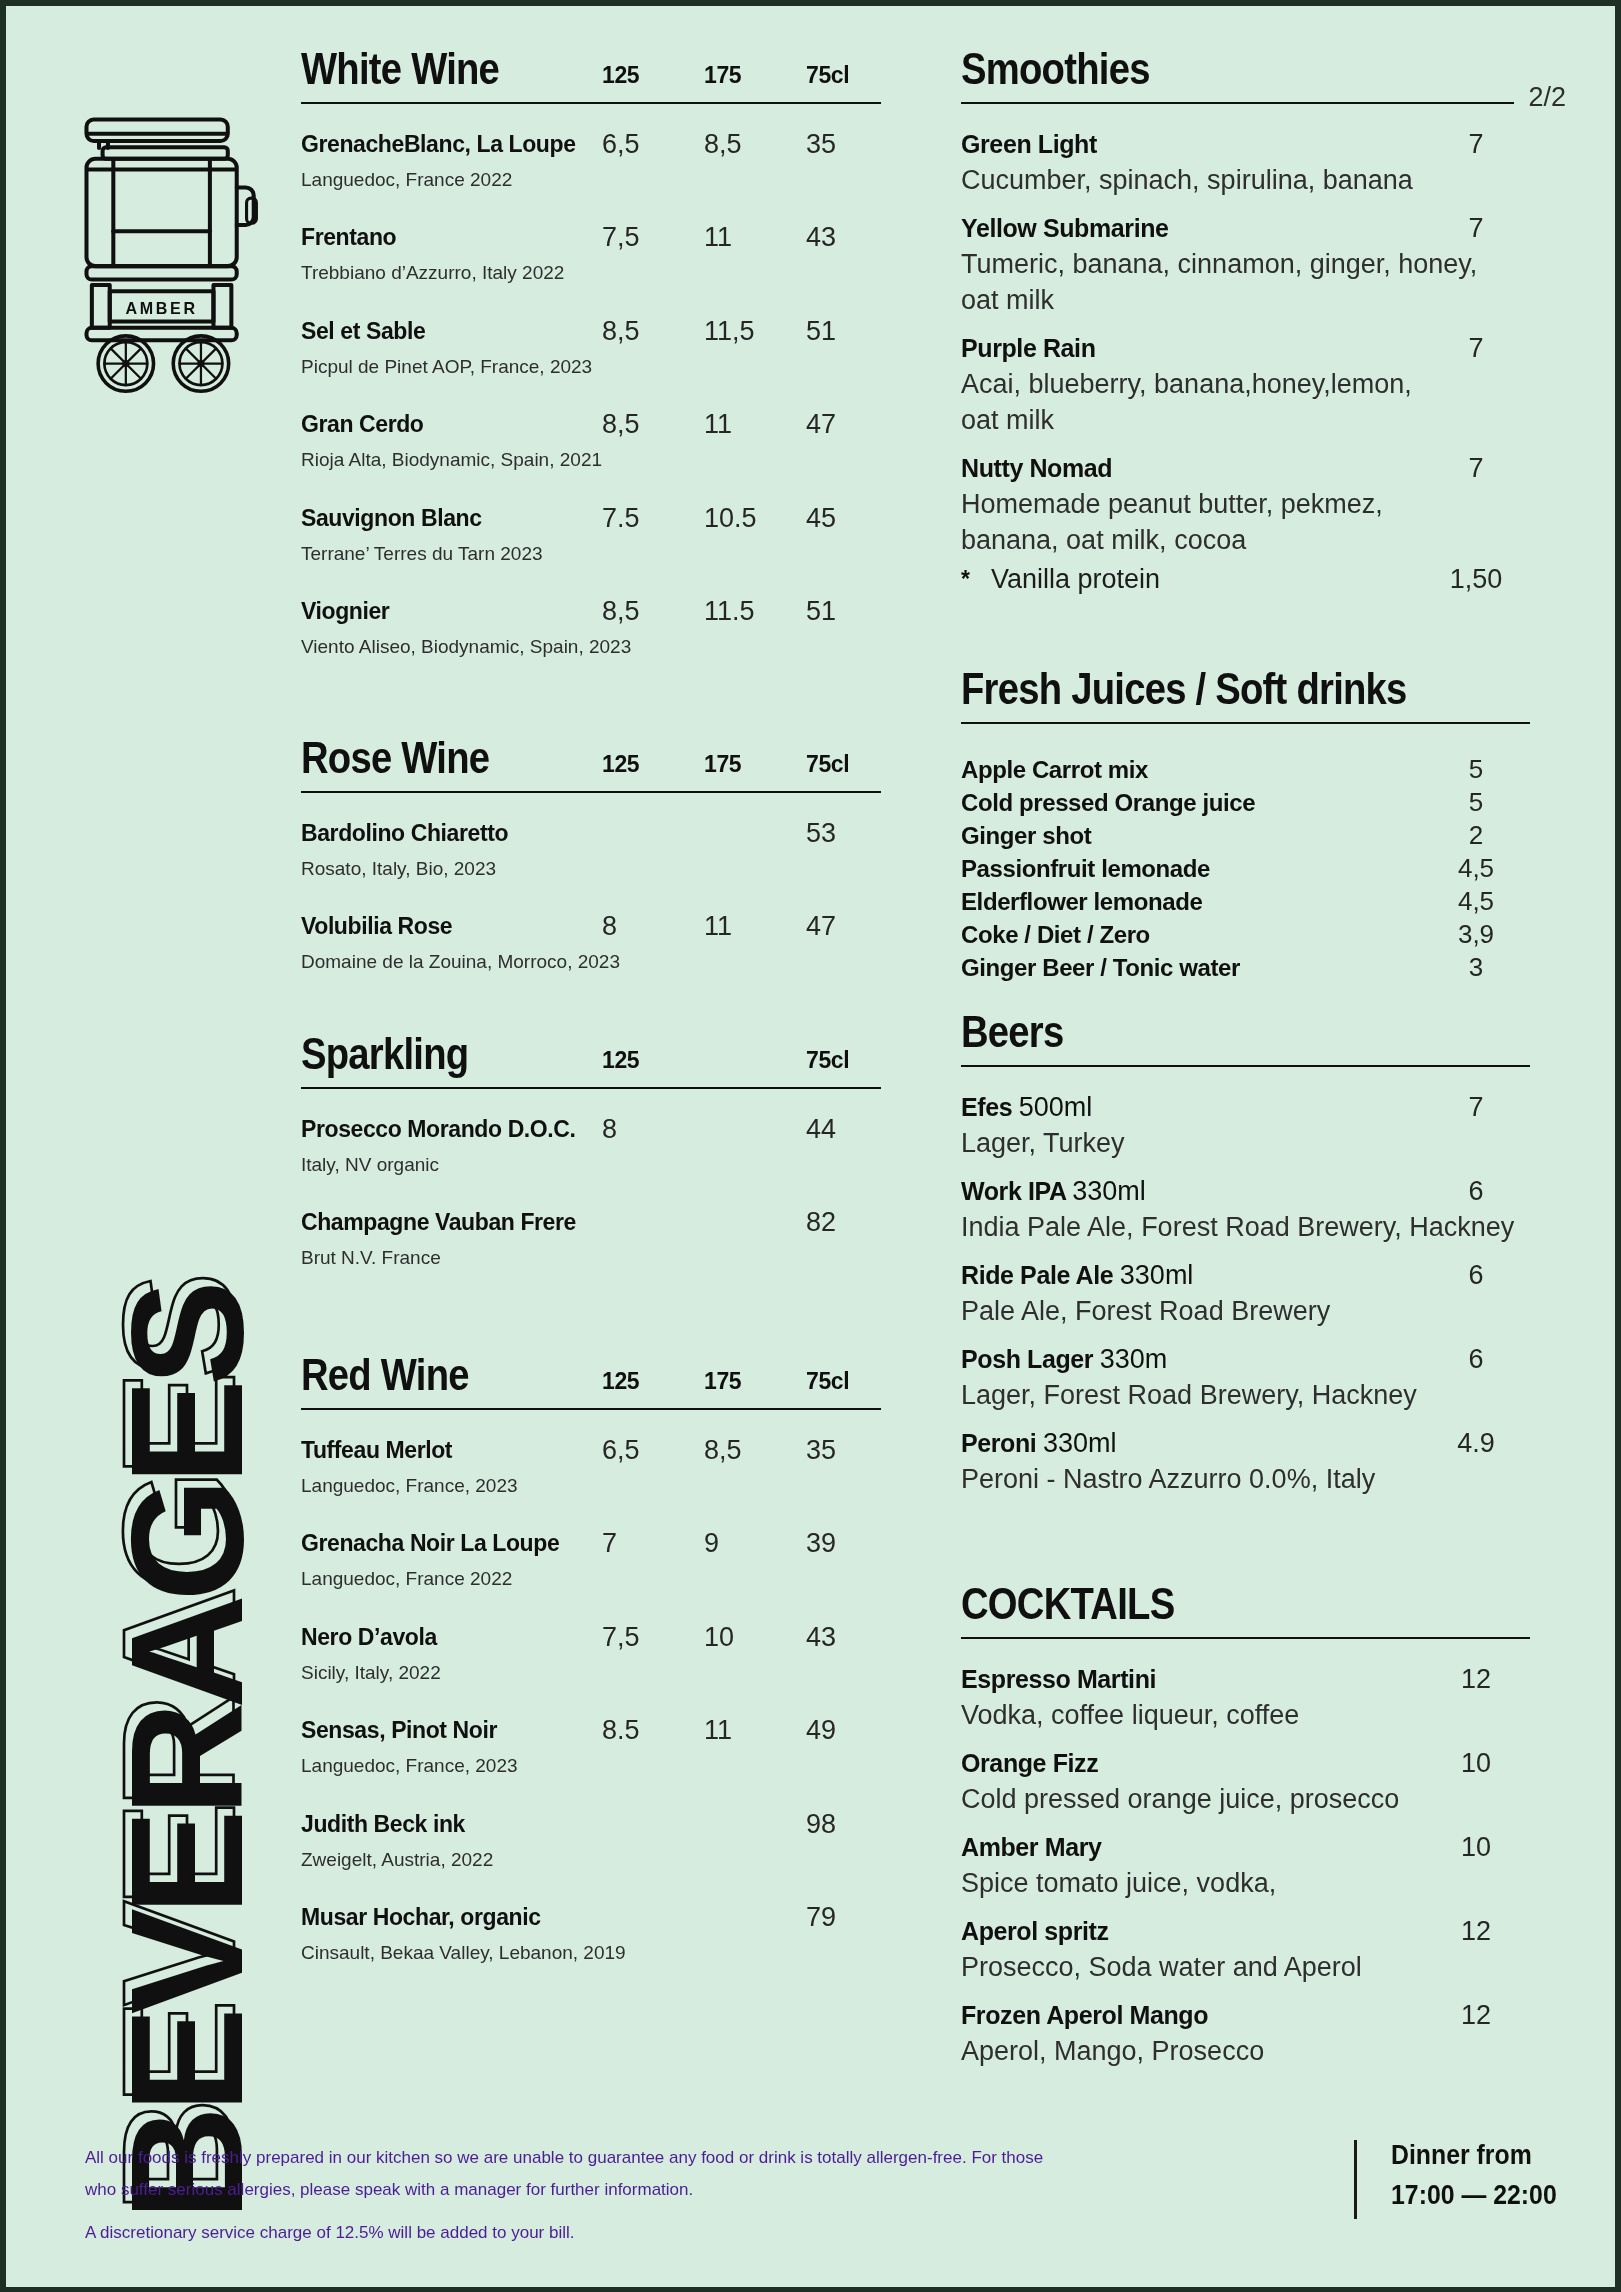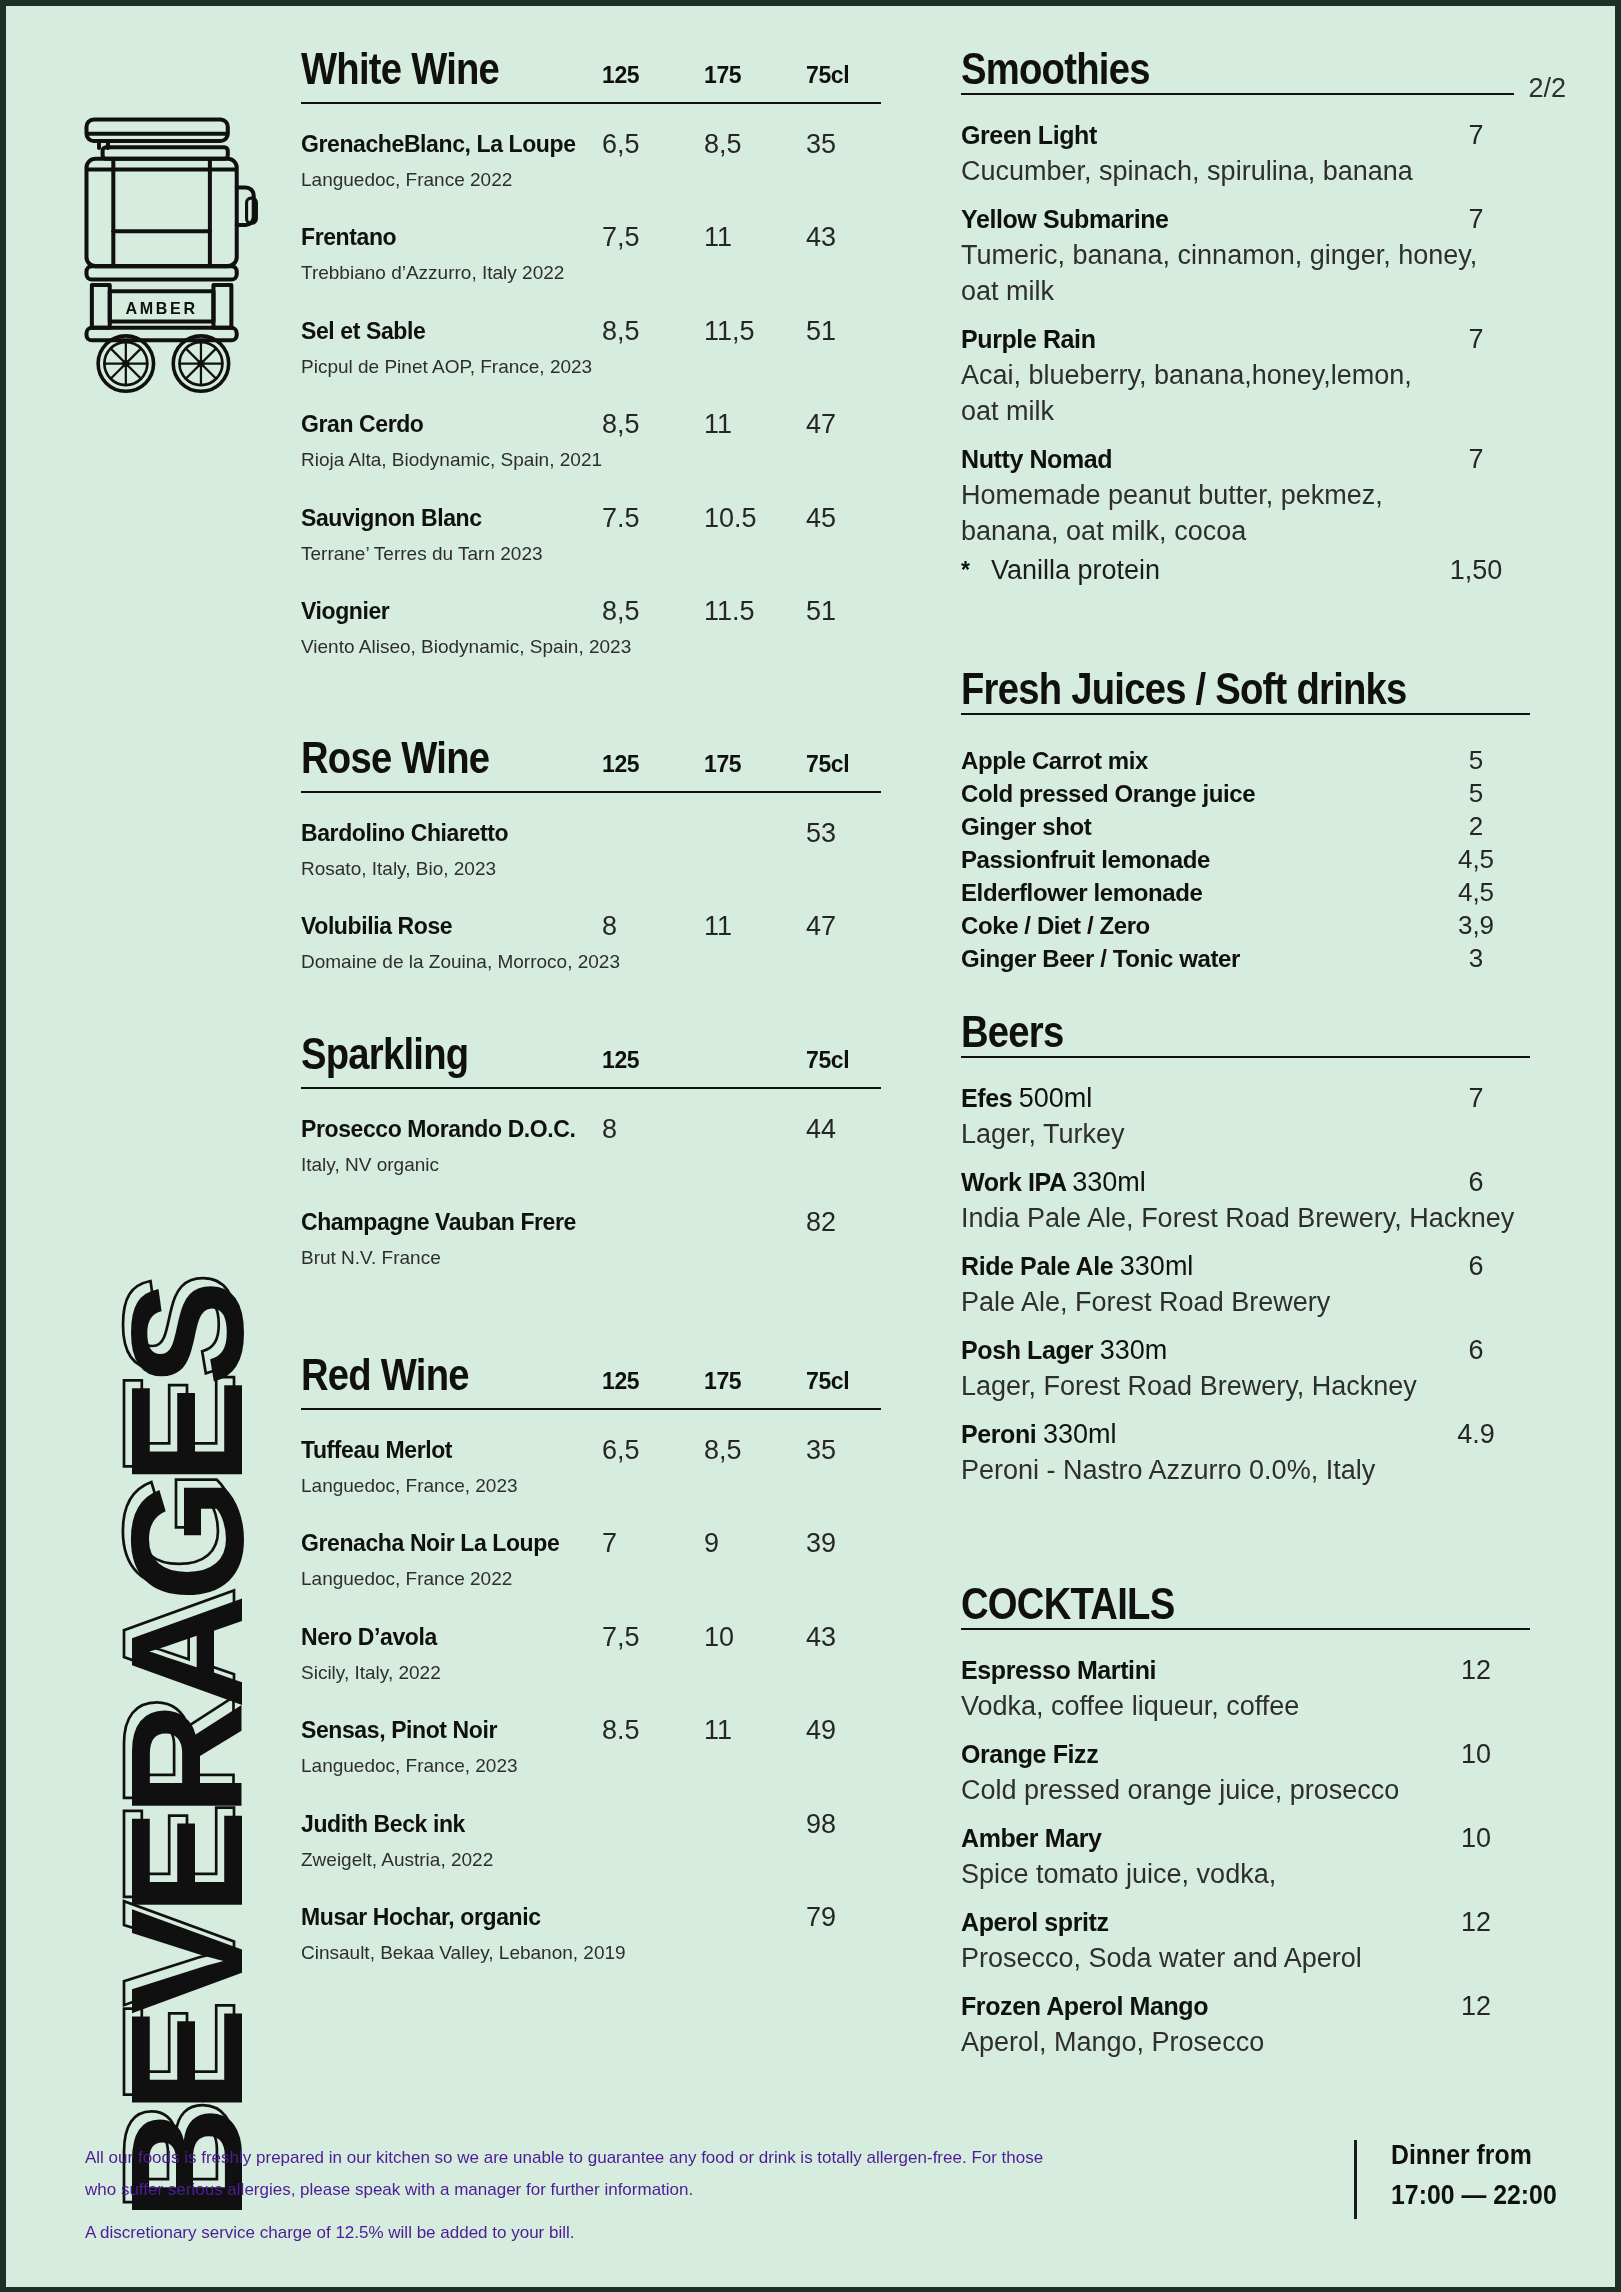--- a/index.html
+++ b/index.html
@@ -35,21 +35,21 @@
   .sec-head{
     display:grid;grid-template-columns:301px 102px 102px 75px;align-items:end;
     border-bottom:2.7px solid #101010;padding-bottom:9px;
   }
   .sec-title{
     font-size:45px;font-weight:700;line-height:48px;letter-spacing:-0.9px;
     transform:scaleX(.85);transform-origin:left bottom;white-space:nowrap;
   }
   .col-label{font-size:23px;font-weight:700;padding-bottom:4.5px;letter-spacing:-0.4px;}
 
-  .sec-head2{border-bottom:2.7px solid #101010;width:569px;position:relative;}
+  .sec-head2{border-bottom:2.7px solid #101010;padding-bottom:9px;width:569px;position:relative;}
   #smoothies .sec-head2{width:553px;}
   .sec-head2 .sec-title{display:block;}
   .page-ind{position:absolute;right:-52px;bottom:-10.7px;font-size:27px;color:#2e2e2e;font-weight:400;}
 
   
   .wine-item{display:grid;grid-template-columns:301px 102px 102px 75px;margin-top:21.5px;}
   .wi-name{font-size:23px;font-weight:700;letter-spacing:-0.4px;line-height:36px;white-space:nowrap;}
   .wi-price{font-size:27px;line-height:36px;color:#262626;}
   .wi-desc{grid-column:1/-1;font-size:19px;line-height:36px;color:#2e2e2e;white-space:nowrap;}
 

